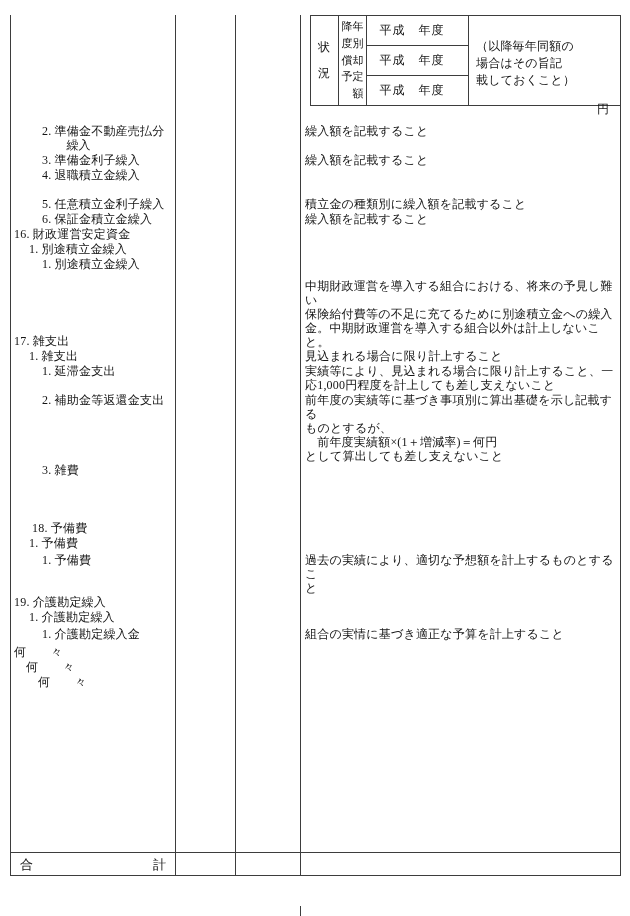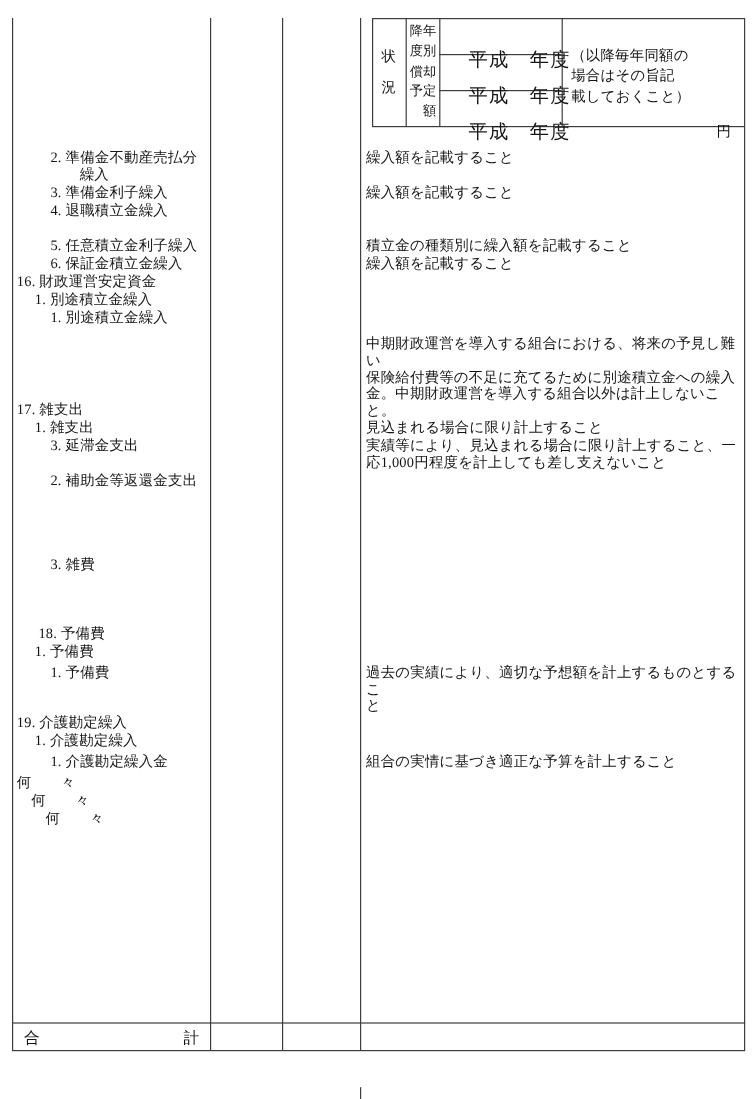--- a/index.html
+++ b/index.html
@@ -7,21 +7,21 @@
     position:relative;width:630px;height:916px;background:#ffffff;overflow:hidden;
     font-family:"Liberation Serif","DejaVu Serif",serif;color:#141414;
   }
   .vl{position:absolute;width:1px;background:#3d3d3d;}
   .hl{position:absolute;height:1px;background:#3d3d3d;}
   .txt{position:absolute;white-space:pre-line;font-size:12px;line-height:14px;letter-spacing:0.2px;margin-top:16px;}
   .note{left:305px;width:315px;font-family:Liberation Serif, serif;}
   .vcell{position:absolute;display:flex;align-items:center;justify-content:center;}
   .vtext{display:inline-block;width:13px;word-break:break-all;line-height:26px;text-align:center;font-size:12px;}
   .wtext{display:inline-block;width:23px;word-break:break-all;line-height:16.8px;text-align:right;font-size:11px;}
-  .ycell{position:absolute;left:383px;width:100px;height:28px;display:flex;align-items:center;justify-content:center;font-size:16px;letter-spacing:1px;margin-top:20px;}
+  .ycell{position:absolute;left:362px;width:100px;height:28px;display:flex;align-items:center;justify-content:center;font-size:12px;letter-spacing:1px;}
   .total{position:absolute;font-size:13px;text-align:justify;text-align-last:justify;}
 </style>
 </head>
 <body>
 
 <div class="page">
 
   <div class="vl" style="left:10px;top:15px;height:860px"></div>
   <div class="vl" style="left:175px;top:15px;height:860px"></div>
   <div class="vl" style="left:235px;top:15px;height:860px"></div>
@@ -73,25 +73,29 @@
   <div class="txt" style="left:29px;top:226px">1. 別途積立金繰入</div>
   <div class="txt" style="left:42px;top:241px">1. 別途積立金繰入</div>
   <div class="txt note" style="top:263px">中期財政運営を導入する組合における、将来の予見し難い
 保険給付費等の不足に充てるために別途積立金への繰入
 金。中期財政運営を導入する組合以外は計上しないこと。</div>
 
   <div class="txt" style="left:14px;top:318px">17. 雑支出</div>
   <div class="txt" style="left:29px;top:333px">1. 雑支出</div>
   <div class="txt note" style="top:333px">見込まれる場合に限り計上すること</div>
 
-  <div class="txt" style="left:42px;top:348px">3. 延滞金支出</div>
+  <div class="txt" style="left:42px;top:348px">1. 延滞金支出</div>
   <div class="txt note" style="top:348px">実績等により、見込まれる場合に限り計上すること、一
 応1,000円程度を計上しても差し支えないこと</div>
 
   <div class="txt" style="left:42px;top:377px">2. 補助金等返還金支出</div>
+  <div class="txt note" style="top:377px">前年度の実績等に基づき事項別に算出基礎を示し記載する
+ものとするが、
+　前年度実績額×(1＋増減率)＝何円
+として算出しても差し支えないこと</div>
 
   <div class="txt" style="left:42px;top:447px">3. 雑費</div>
 
   <div class="txt" style="left:32px;top:505px">18. 予備費</div>
   <div class="txt" style="left:29px;top:520px">1. 予備費</div>
   <div class="txt" style="left:42px;top:537px">1. 予備費</div>
   <div class="txt note" style="top:537px">過去の実績により、適切な予想額を計上するものとするこ
 と</div>
 
   <div class="txt" style="left:14px;top:579px">19. 介護勘定繰入</div>

